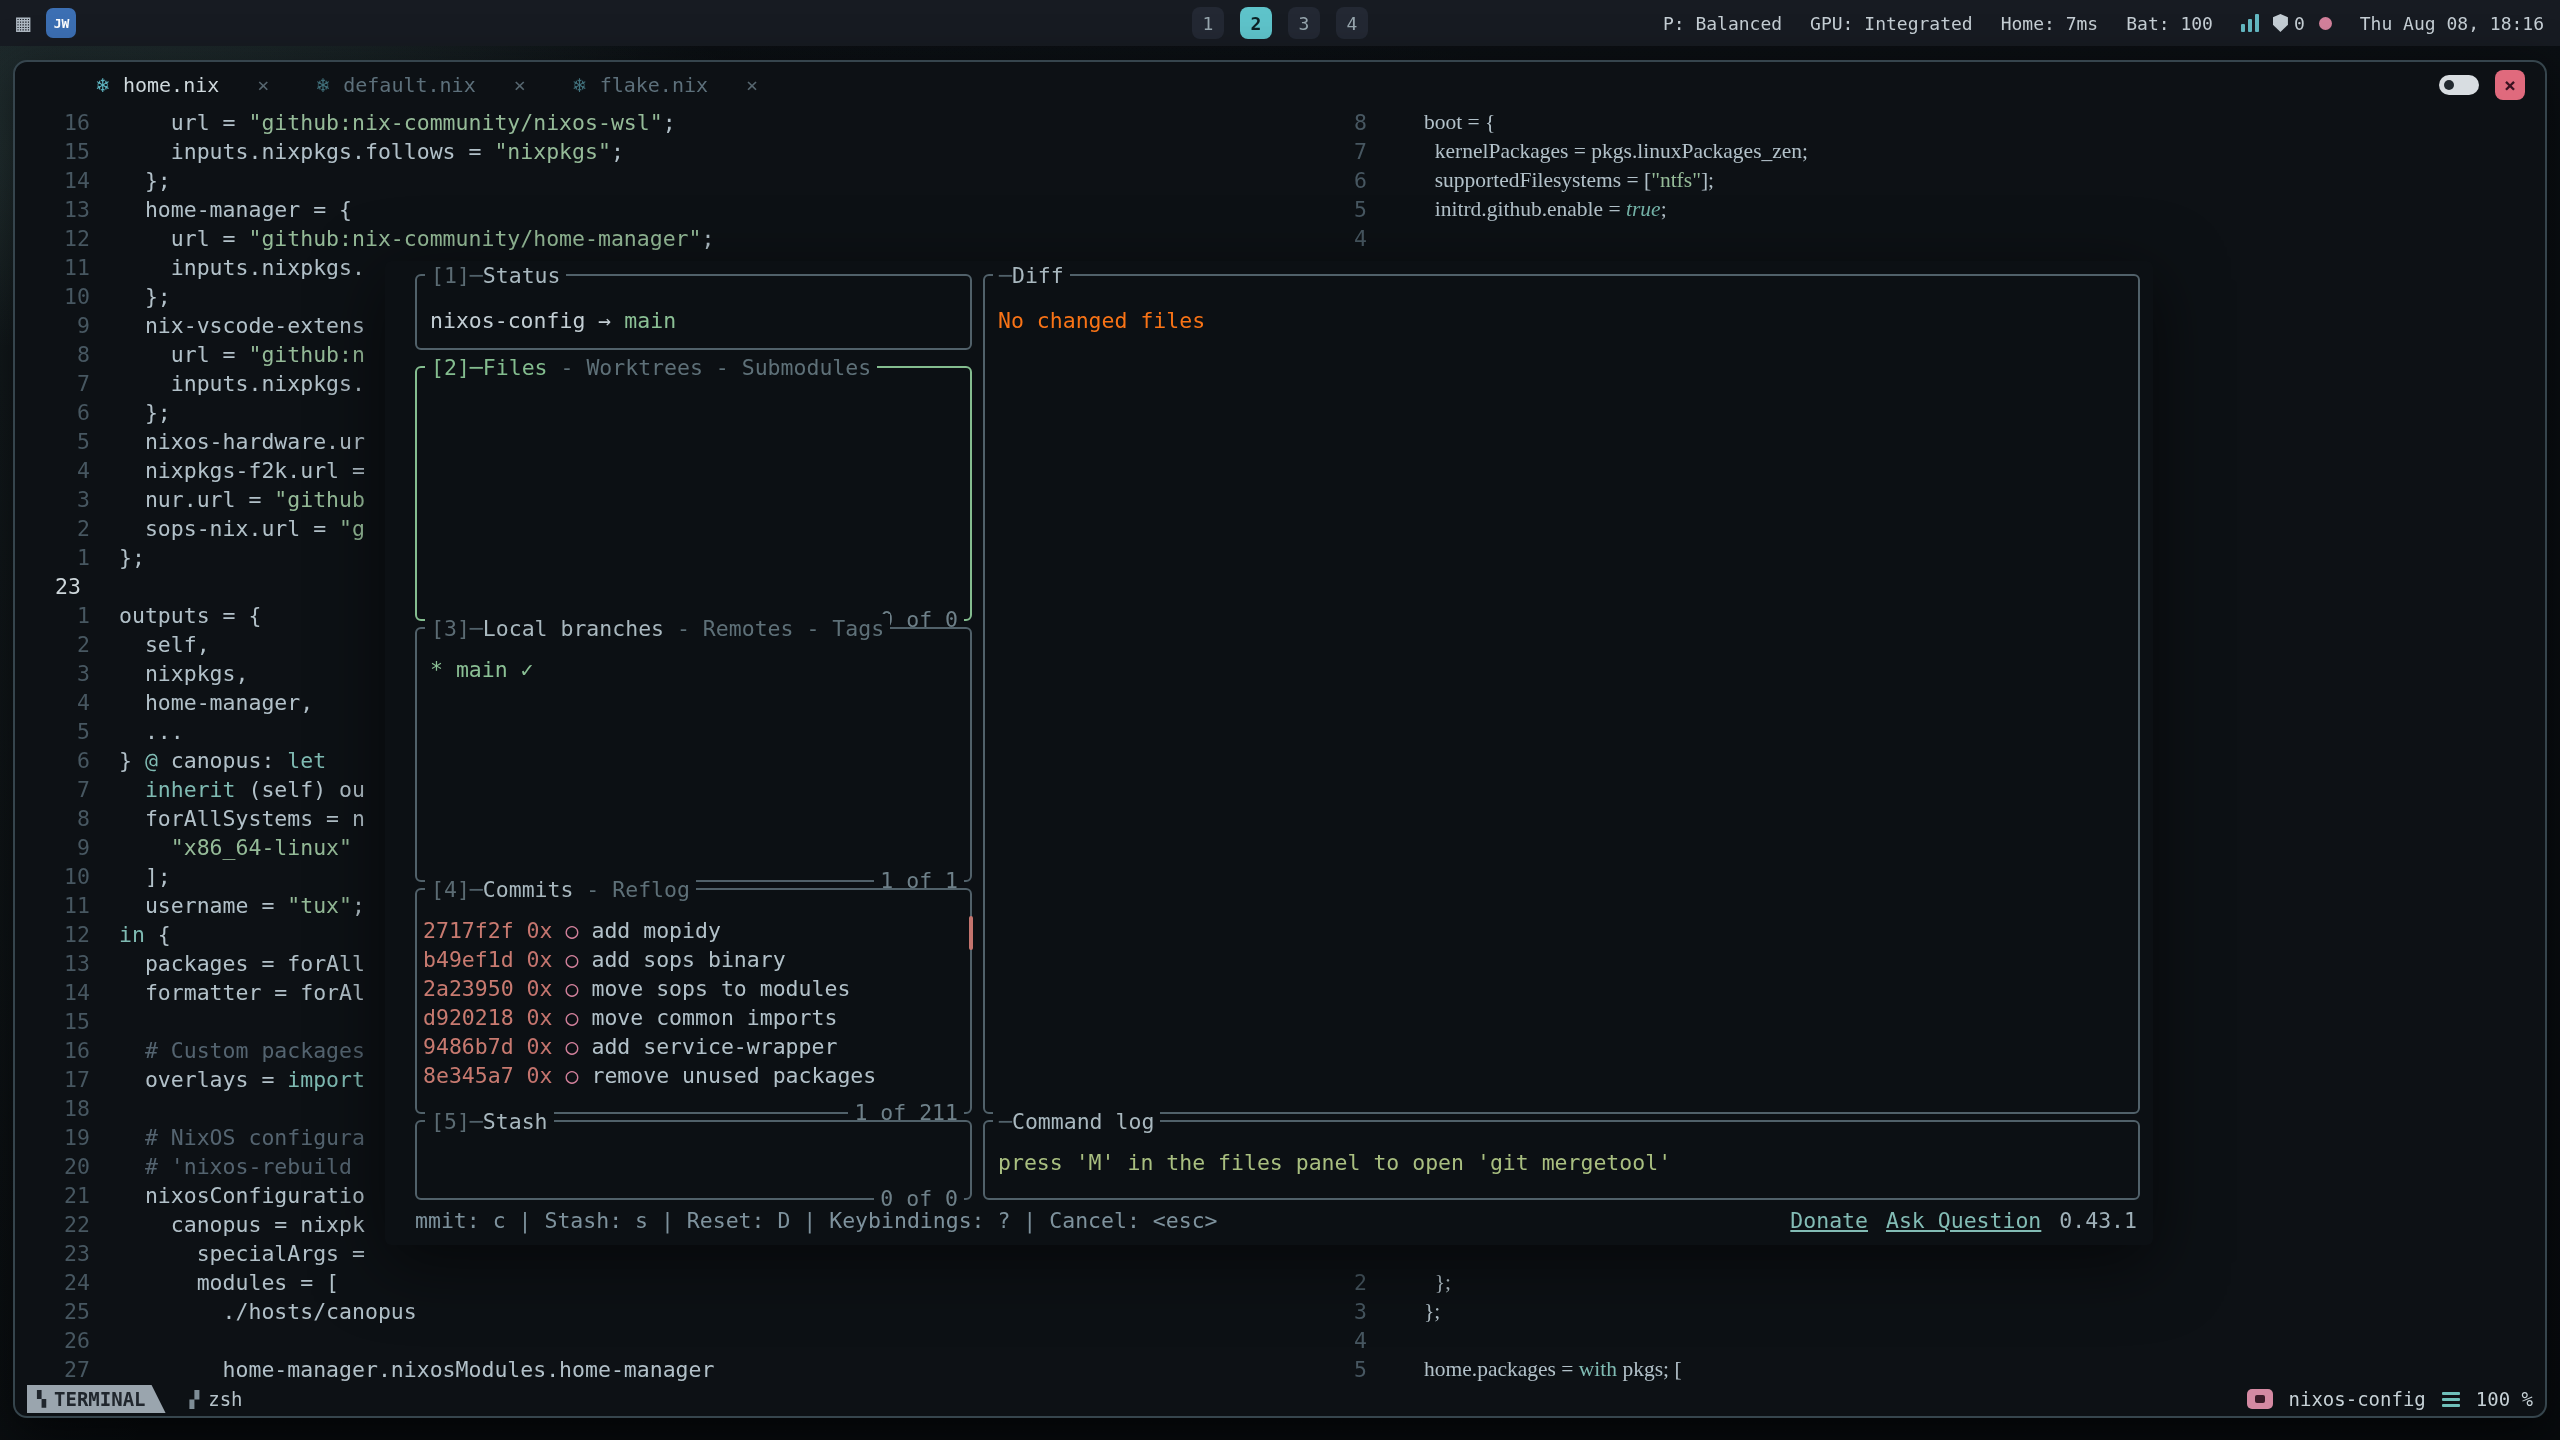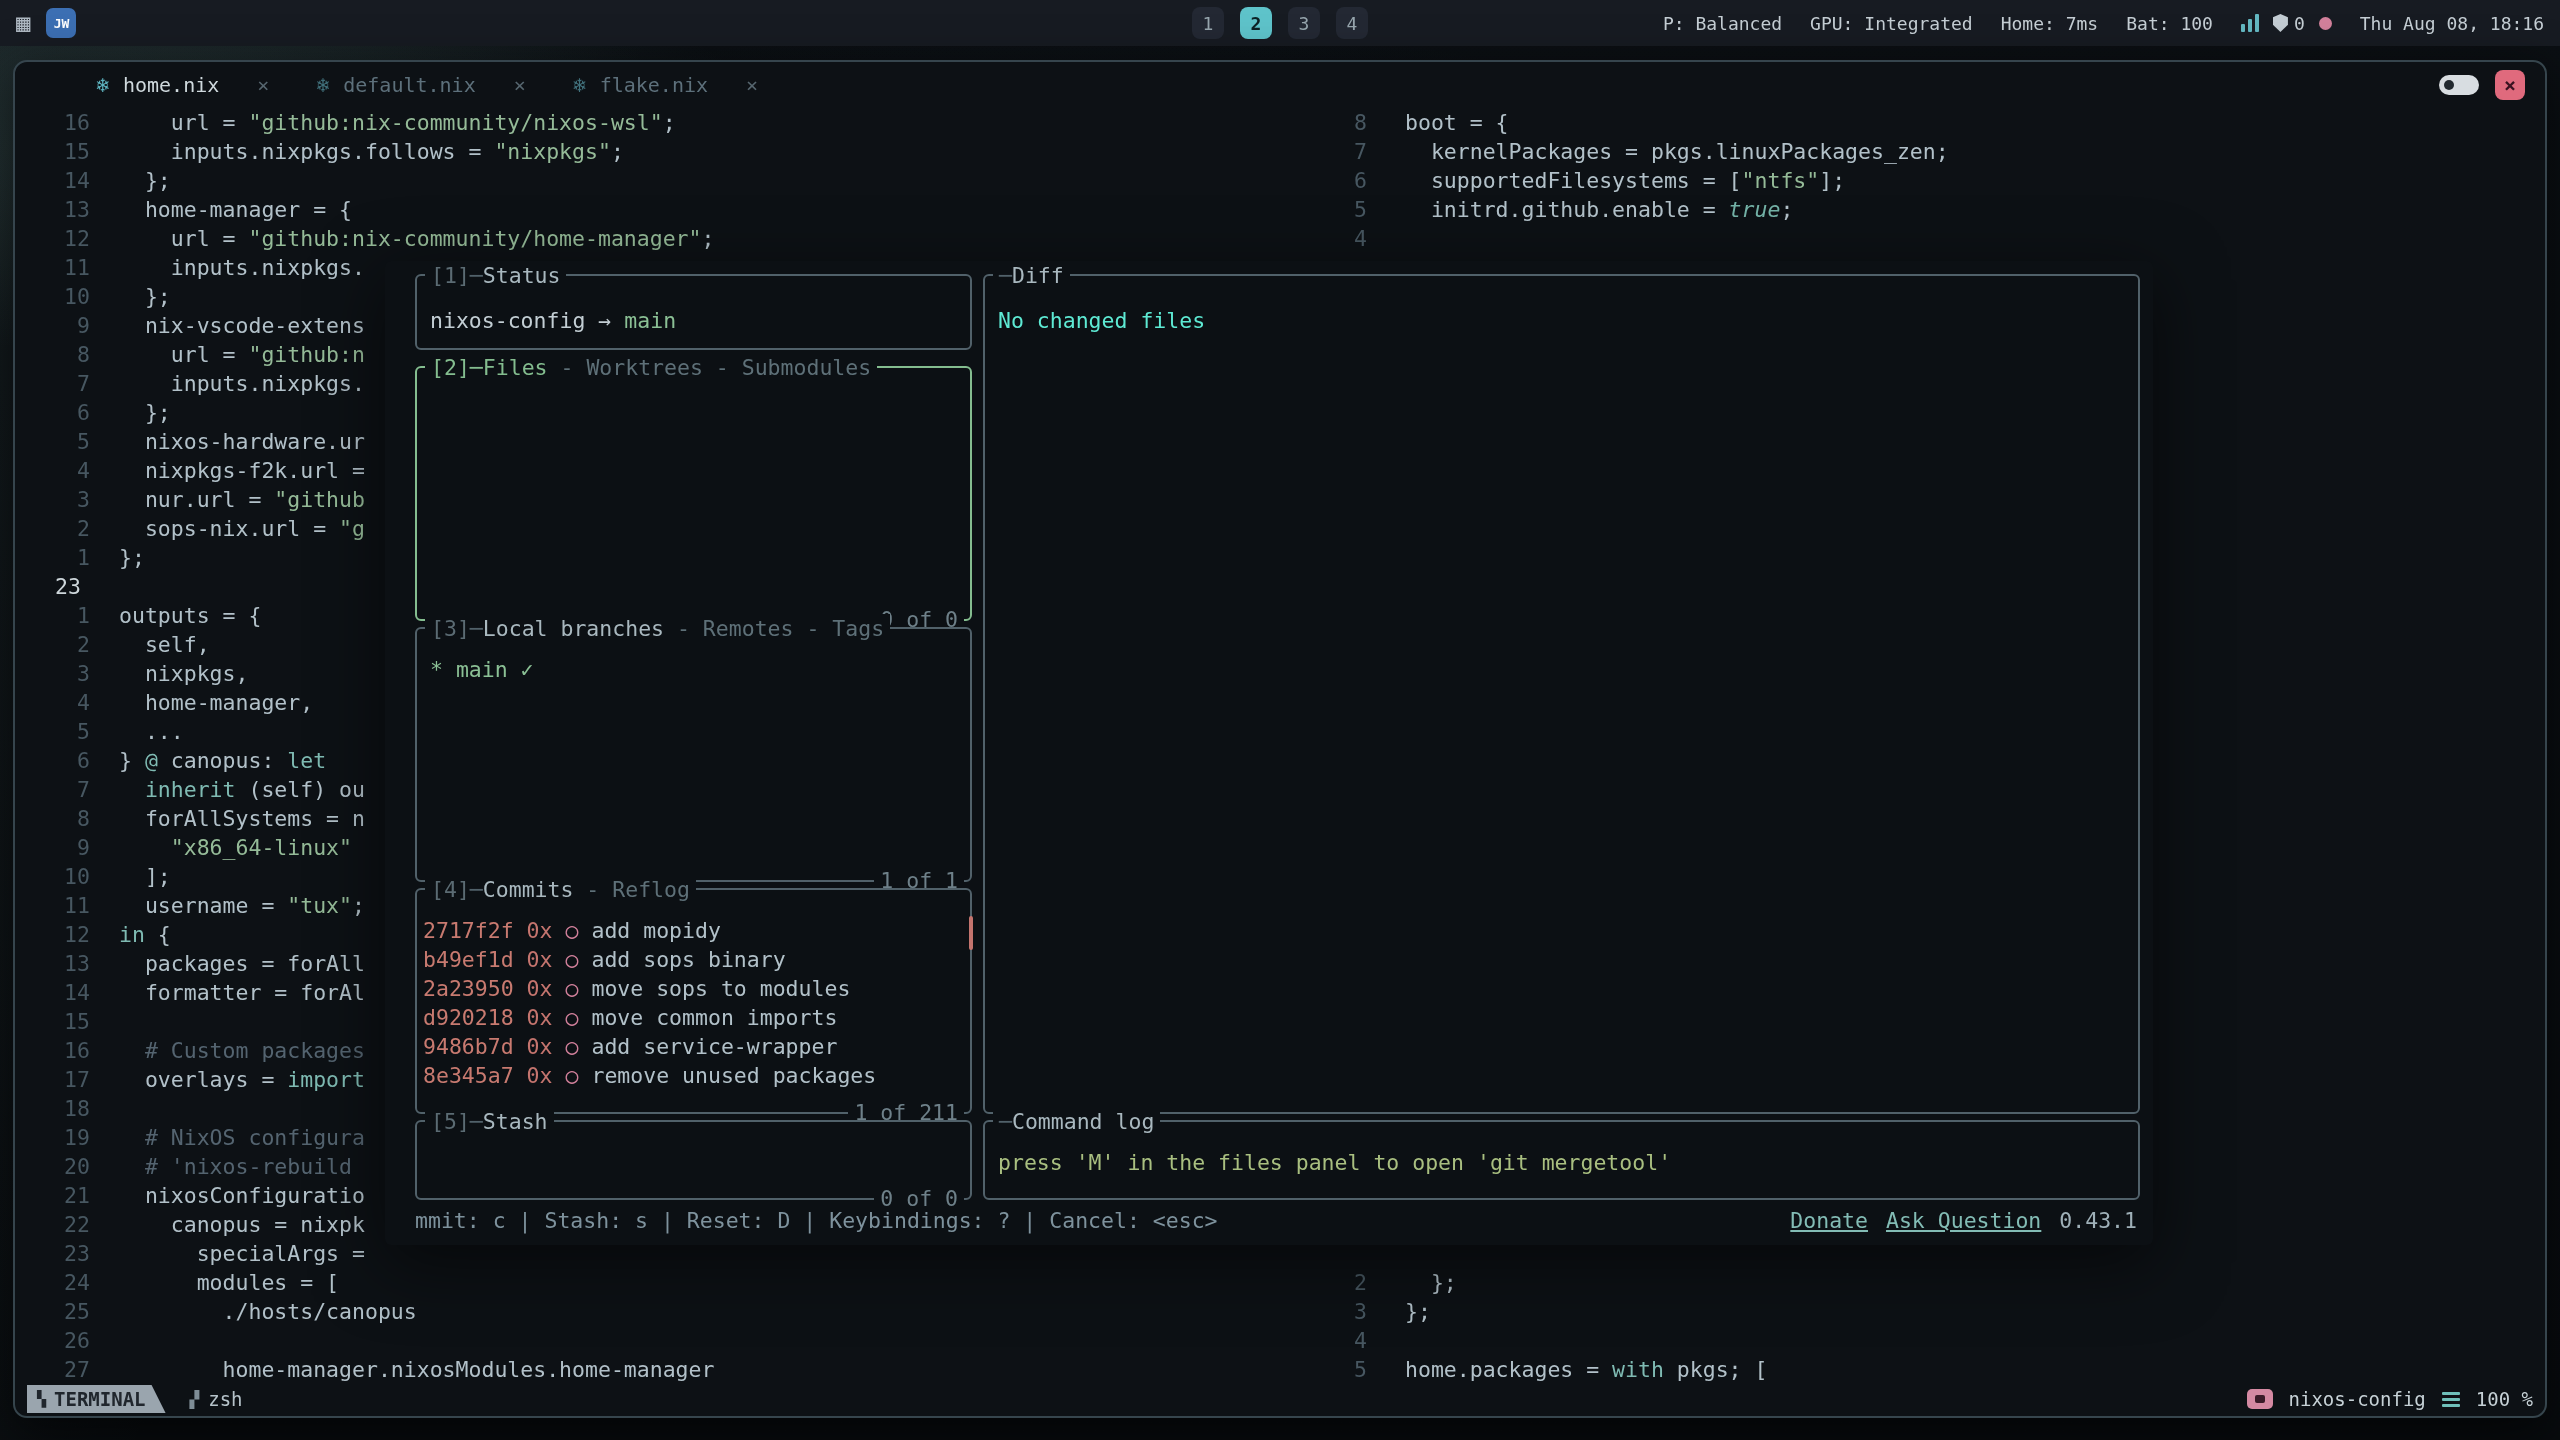--- a/index.html
+++ b/index.html
@@ -51,21 +51,21 @@
   .editor{position:absolute;left:0;top:46px;right:0;bottom:34px;font-size:21.5px;line-height:29px;overflow:hidden;}
   .pane{position:absolute;top:0;}
   .pane-left{left:0;width:1300px;}
   .pane-right{left:1300px;right:0;}
   .row{display:flex;height:29px;white-space:pre;}
   .gut{color:#475761;text-align:right;box-sizing:border-box;flex:none;}
   .pane-left .gut{width:75px;}
   .pane-right .gut{width:52px;}
   .gut.cur{text-align:left;padding-left:40px;color:#cdd6da;}
   .pane-left .code{margin-left:29px;}
-  .pane-right .code{margin-left:38px;}
+  .pane-right .code{margin-left:57px;font-family:Liberation Serif, serif;}
   .code{white-space:pre;}
   .tk-d{color:#b2c1c9;} .tk-s{color:#95bb98;} .tk-k{color:#7fbbb3;} .tk-c{color:#546470;} .tk-b{color:#74b3a8;font-style:italic;}
   
   .popup{position:absolute;left:370px;top:153px;width:1768px;height:984px;background:#0c1014;
     border-radius:6px;box-shadow:0 18px 70px rgba(0,0,0,.55);font-size:21.5px;line-height:29px;}
   .lg-panel{position:absolute;border:2px solid #51616a;border-radius:6px;box-sizing:border-box;}
   .lg-panel.focused{border-color:#84bd8f;}
   .lg-status{left:30px;top:13px;width:557px;height:76px;}
   .lg-files{left:30px;top:105px;width:557px;height:255px;}
   .lg-branches{left:30px;top:366px;width:557px;height:255px;}
@@ -77,21 +77,21 @@
   .lg-num{color:#5b6b73;} .lg-num.foc{color:#84bd8f;}
   .lg-dash{color:#51616a;} .lg-dash.foc{color:#84bd8f;}
   .lg-tab{color:#5e7078;text-align:center;} .lg-tab.act{color:#a9b8bf;} .lg-tab.foc-act{color:#84bd8f;}
   .lg-sep{color:#5e7078;}
   .lg-count{position:absolute;bottom:-15px;right:6px;background:#0c1014;padding:0 6px;color:#6e8089;white-space:pre;}
   .lg-content{padding:26px 13px 0 13px;white-space:pre;}
   .lg-status .lg-content,.lg-diff .lg-content{padding-top:30px;}
   .lg-status-line{display:flex;gap:13px;}
   .lg-repo{color:#c3ced4;} .lg-arrow{color:#c3ced4;} .lg-branch{color:#8bc095;}
   .lg-branch-item{color:#8bc095;}
-  .lg-diff-text{color:#5eead4;}
+  .lg-diff-text{color:#f97316;}
   .lg-cmd-text{color:#a9bf80;}
   .commits-list{padding-top:26px;}
   .commit-row{display:flex;gap:13px;padding:0 6px;height:29px;white-space:pre;}
   .c-hash{color:#c87a70;} .c-auth{color:#c4746e;} .c-node{color:#d2809b;} .c-msg{color:#b2c1c9;}
   .lg-scroll{position:absolute;right:-3px;top:26px;width:4px;height:34px;background:#c4746e;border-radius:2px;}
   .lg-bottom{position:absolute;left:30px;right:16px;top:945px;display:flex;align-items:center;white-space:pre;gap:12px;}
   .lg-help{color:#7e929d;}
   .lg-links{margin-left:auto;display:flex;align-items:center;}
   .lg-link{color:#83bcb5;text-decoration:underline;margin-left:18px;}
   .lg-version{color:#9fb0b8;margin-left:18px;}

